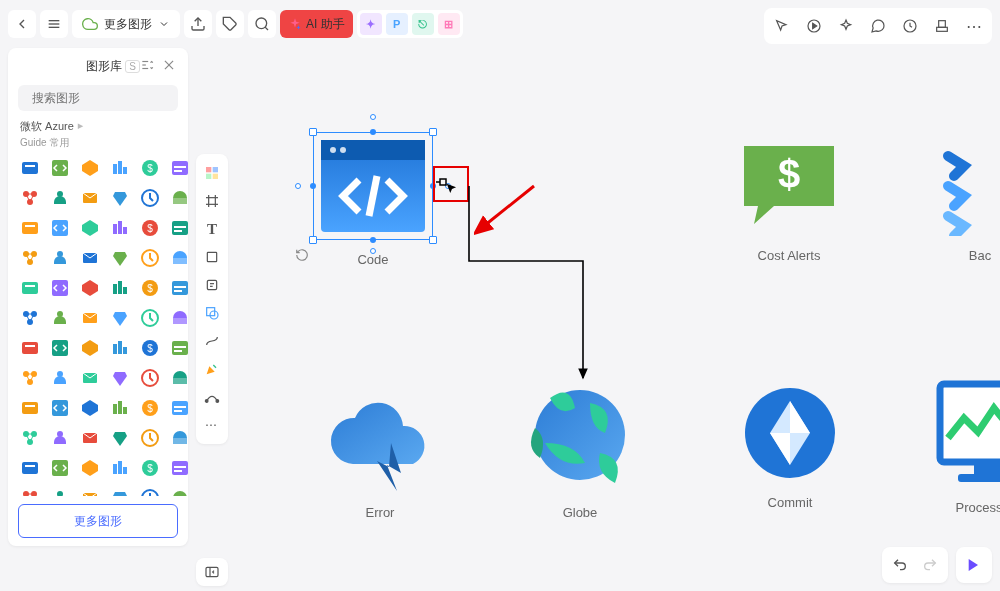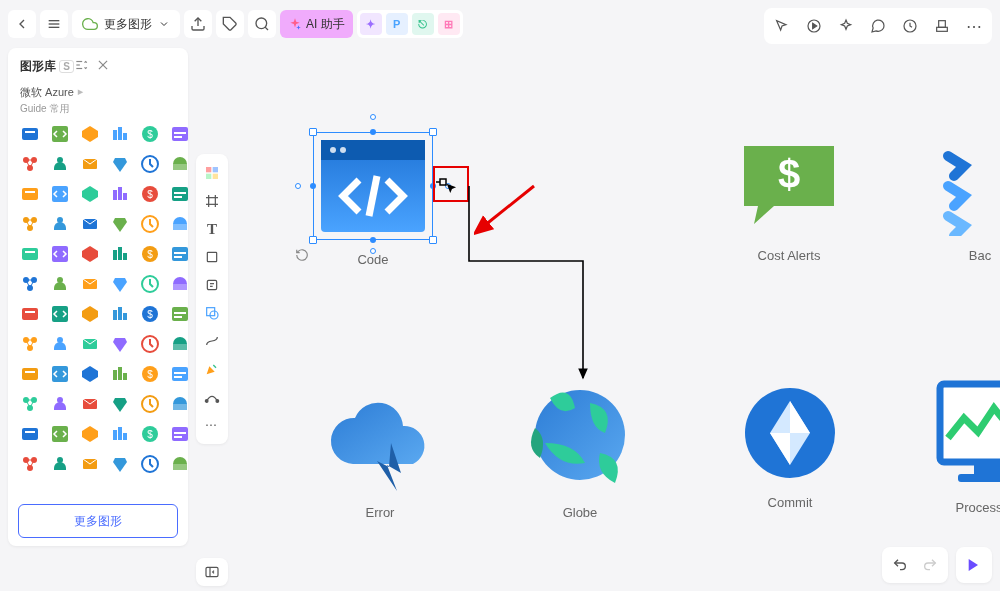--- a/index.html
+++ b/index.html
@@ -2,29 +2,29 @@
 <html><head>
 <meta charset="utf-8">
 <style>
 *{box-sizing:border-box;margin:0;padding:0;font-family:-apple-system,BlinkMacSystemFont,"Segoe UI",sans-serif}
 body{background:#f5f5f7;width:1000px;height:591px;overflow:hidden;position:relative}
 .top-bar{position:absolute;top:8px;left:8px;height:32px;display:flex;align-items:center;gap:4px}
 .tb-btn{width:28px;height:28px;border-radius:6px;display:flex;align-items:center;justify-content:center;background:#fff;cursor:pointer;color:#555}
 .tb-btn svg{width:16px;height:16px}
 .file-name{display:flex;align-items:center;gap:6px;background:#fff;border-radius:6px;padding:0 10px;height:28px;font-size:12px;color:#333}
 .cloud-icon{color:#6ab04c}
-.ai-btn{display:flex;align-items:center;gap:4px;background:#f0abfc;border-radius:6px;padding:0 8px;height:28px;font-size:12px;color:#333;font-weight:500}
+.ai-btn{display:flex;align-items:center;gap:4px;background:#ef4444;border-radius:6px;padding:0 8px;height:28px;font-size:12px;color:#333;font-weight:500}
 .ai-icon{width:14px;height:14px}
 .pill{width:22px;height:22px;border-radius:4px;display:flex;align-items:center;justify-content:center;font-size:11px;font-weight:600}
 .pill-wrap{display:flex;align-items:center;gap:4px;background:#fff;border-radius:6px;padding:3px;height:28px}
 .top-right{position:absolute;top:8px;right:8px;display:flex;gap:4px;background:#fff;border-radius:8px;padding:4px}
 .top-right .tb-btn{background:transparent}
 
 .shape-panel{position:absolute;left:8px;top:48px;width:180px;height:498px;background:#fff;border-radius:8px;box-shadow:0 1px 3px rgba(0,0,0,.06);display:flex;flex-direction:column}
-.panel-head{display:flex;align-items:center;justify-content:flex-start;padding:10px 12px;font-size:12px;font-weight:700;color:#333}
+.panel-head{display:flex;align-items:center;justify-content:flex-end;padding:10px 12px;font-size:12px;font-weight:400;color:#333}
 .panel-head-actions{display:flex;gap:8px;color:#888}
 .search-wrap{margin:0 10px 8px;background:#f3f3f5;border-radius:6px;height:26px;display:flex;align-items:center;padding:0 8px;gap:6px;color:#999;font-size:12px}
 .search-wrap input{border:none;background:transparent;outline:none;flex:1;font-size:12px}
 .lib-title{font-size:11px;color:#555;padding:0 12px 2px;display:flex;align-items:flex-start;gap:4px}
 .lib-sub{font-size:10px;color:#999;padding:0 12px 6px}
 .shape-grid{flex:1;overflow:hidden;padding:0 10px;display:grid;grid-template-columns:repeat(6,1fr);gap:6px;align-content:start}
 .shape-cell{width:24px;height:24px;display:flex;align-items:center;justify-content:center;cursor:pointer}
 .shape-cell svg{width:20px;height:20px}
 .more-btn{margin:8px 10px;height:34px;border:1px solid #4a6cff;border-radius:6px;color:#4a6cff;font-size:12px;display:flex;align-items:center;justify-content:center;cursor:pointer}
 
@@ -160,20 +160,27 @@
             <line x1="4" y1="18" x2="14" y2="18"></line>
             <polyline points="18 8 20 6 22 8"></polyline>
             <polyline points="18 16 20 18 22 16"></polyline>
           </svg></span>
       <span><svg width="14" height="14" viewBox="0 0 24 24" fill="none" stroke="currentColor" stroke-width="2">
             <line x1="5" y1="5" x2="19" y2="19"></line>
             <line x1="19" y1="5" x2="5" y2="19"></line>
           </svg></span>
     </span>
   </div>
+  <div class="search-wrap">
+    <svg width="13" height="13" viewBox="0 0 24 24" fill="none" stroke="currentColor" stroke-width="2">
+        <circle cx="11" cy="11" r="7"></circle>
+        <line x1="21" y1="21" x2="16.65" y2="16.65"></line>
+      </svg>
+    <input placeholder="搜索图形" style="">
+  </div>
   <div class="lib-title">
       <span>微软 Azure</span> 
       <span style="color:#bbb">▸</span>
     </div>
   <div class="lib-sub">Guide 常用</div>
   <div class="shape-grid" id="shape-grid">
       <div class="shape-cell">
         <svg viewBox="0 0 20 20">
           <rect x="2" y="4" width="16" height="12" rx="2" fill="#1f74d6"></rect>
           <rect x="5" y="7" width="10" height="2" fill="#fff"></rect>

